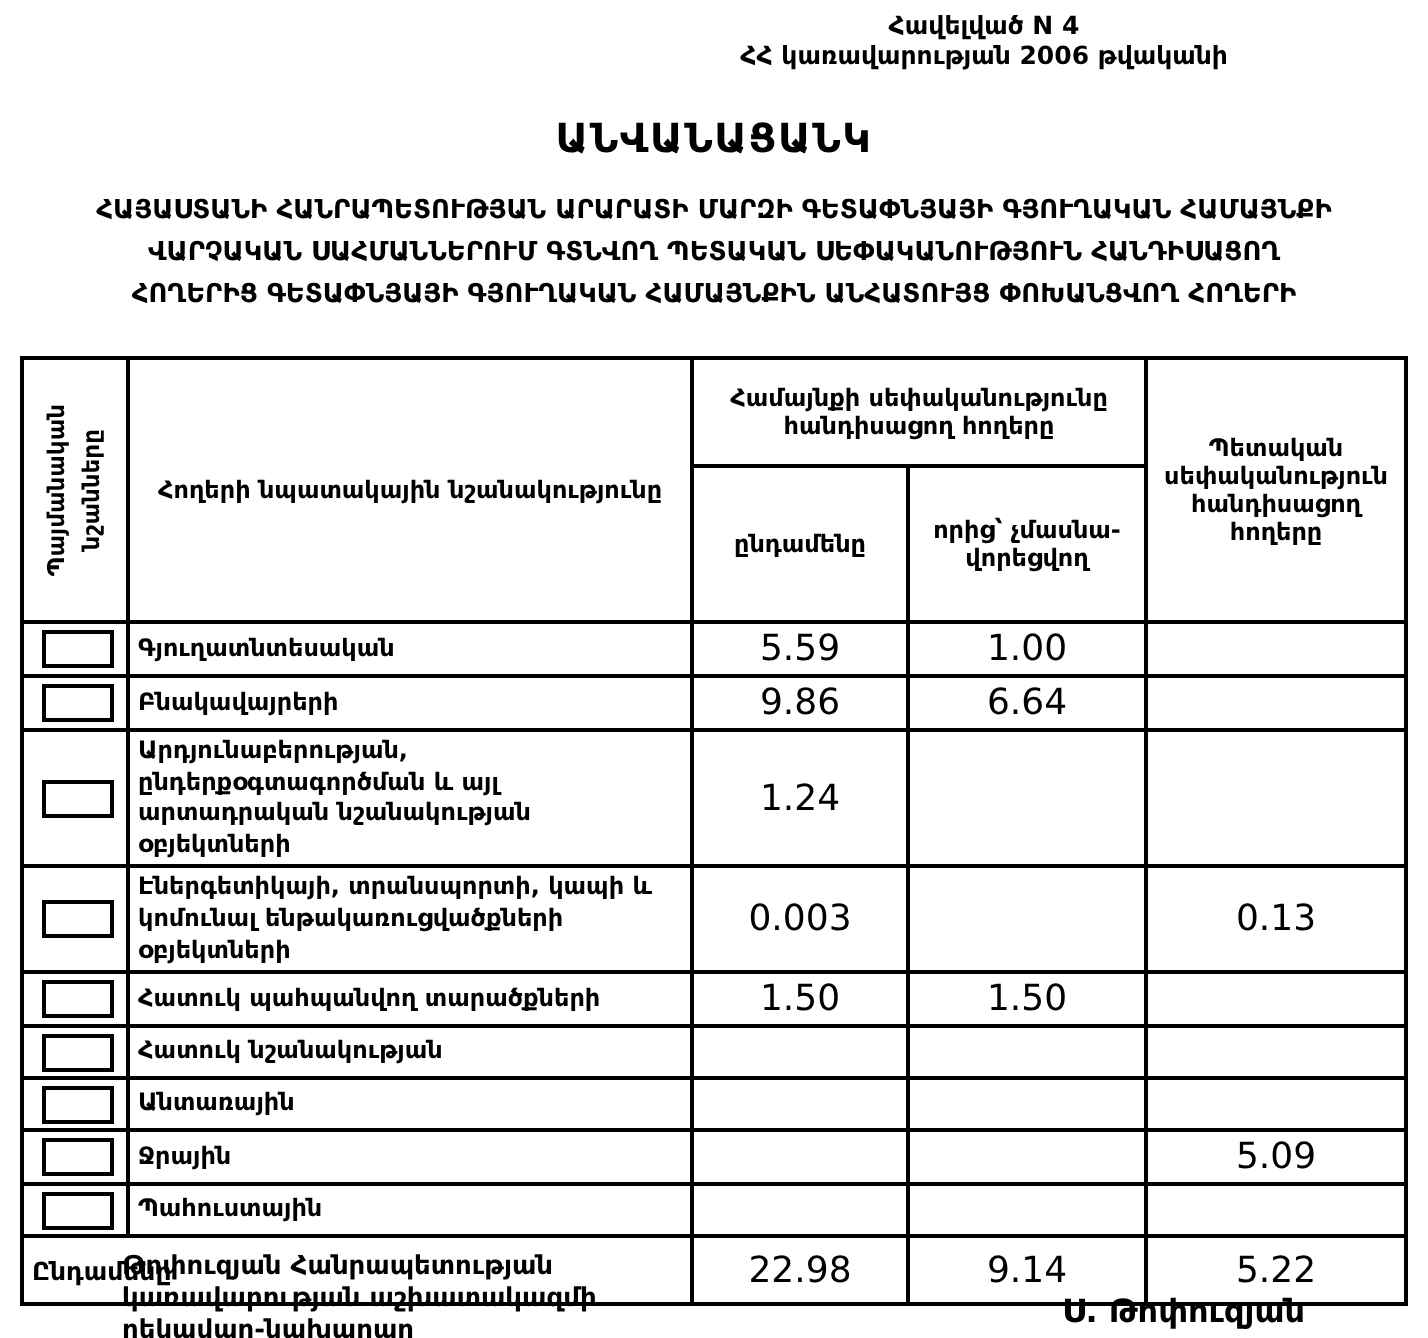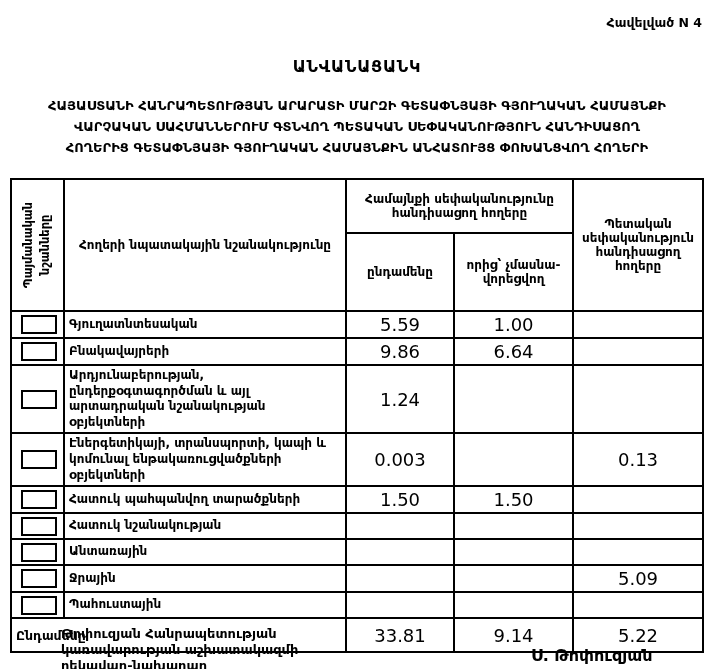--- a/index.html
+++ b/index.html
@@ -5,27 +5,27 @@
   html, body { margin: 0; padding: 0; }
   body {
     width: 714px; height: 669px;
     background: #ffffff;
     color: #000000;
     font-family: "DejaVu Sans", sans-serif;
     position: relative;
     overflow: hidden;
   }
   .annex {
-    position: absolute; top: 16px; right: 12px;
-    width: 420px; text-align: right;
+    position: absolute; top: 6px; right: 12px;
+    width: 420px; text-align: center;
     font-size: 12.5px; font-weight: bold; line-height: 1.18;
   }
   .doc-title {
     position: absolute; top: 57px; left: 0; width: 100%;
-    text-align: center; font-size: 16px; font-weight: bold;
+    text-align: center; font-size: 20px; font-weight: bold;
     letter-spacing: 0.8px;
   }
   .subtitle {
     position: absolute; top: 95px; left: 0; width: 100%;
     text-align: center; font-size: 13px; font-weight: bold;
     line-height: 1.62;
   }
   table.land-table {
     position: absolute; left: 10px; top: 178px;
     width: 692px;
@@ -78,20 +78,21 @@
   .signature {
     position: absolute; left: 531px; top: 646px;
     font-size: 16px; font-weight: bold;
   }
 </style>
 </head>
 <body>
 
 <div class="annex">
   <div>Հավելված N 4</div>
+  <div>ՀՀ կառավարության 2006 թվականի</div>
 </div>
 
 <div class="doc-title">ԱՆՎԱՆԱՑԱՆԿ</div>
 
 <div class="subtitle">
   <div>ՀԱՅԱՍՏԱՆԻ ՀԱՆՐԱՊԵՏՈՒԹՅԱՆ ԱՐԱՐԱՏԻ ՄԱՐԶԻ ԳԵՏԱՓՆՅԱՅԻ ԳՅՈՒՂԱԿԱՆ ՀԱՄԱՅՆՔԻ</div>
   <div>ՎԱՐՉԱԿԱՆ ՍԱՀՄԱՆՆԵՐՈՒՄ ԳՏՆՎՈՂ ՊԵՏԱԿԱՆ ՍԵՓԱԿԱՆՈՒԹՅՈՒՆ ՀԱՆԴԻՍԱՑՈՂ</div>
   <div>ՀՈՂԵՐԻՑ ԳԵՏԱՓՆՅԱՅԻ ԳՅՈՒՂԱԿԱՆ ՀԱՄԱՅՆՔԻՆ ԱՆՀԱՏՈՒՅՑ ՓՈԽԱՆՑՎՈՂ ՀՈՂԵՐԻ</div>
 </div>
 
@@ -206,21 +207,21 @@
         </td>
     <td class="c-label">Պահուստային</td>
     <td class="c-num"></td>
     <td class="c-num"></td>
     <td class="c-num"></td>
   </tr>
 </tbody>
   <tfoot>
     <tr>
       <td colspan="2" class="total-label">Ընդամենը</td>
-      <td class="c-num">33.81</td>
+      <td class="c-num">22.98</td>
       <td class="c-num">9.14</td>
       <td class="c-num">5.22</td>
     </tr>
   </tfoot>
 </table>
 
 <div class="footer-left">
   <div>Թոփուզյան Հանրապետության</div>
   <div>կառավարության աշխատակազմի</div>
   <div>ղեկավար-նախարար</div>

